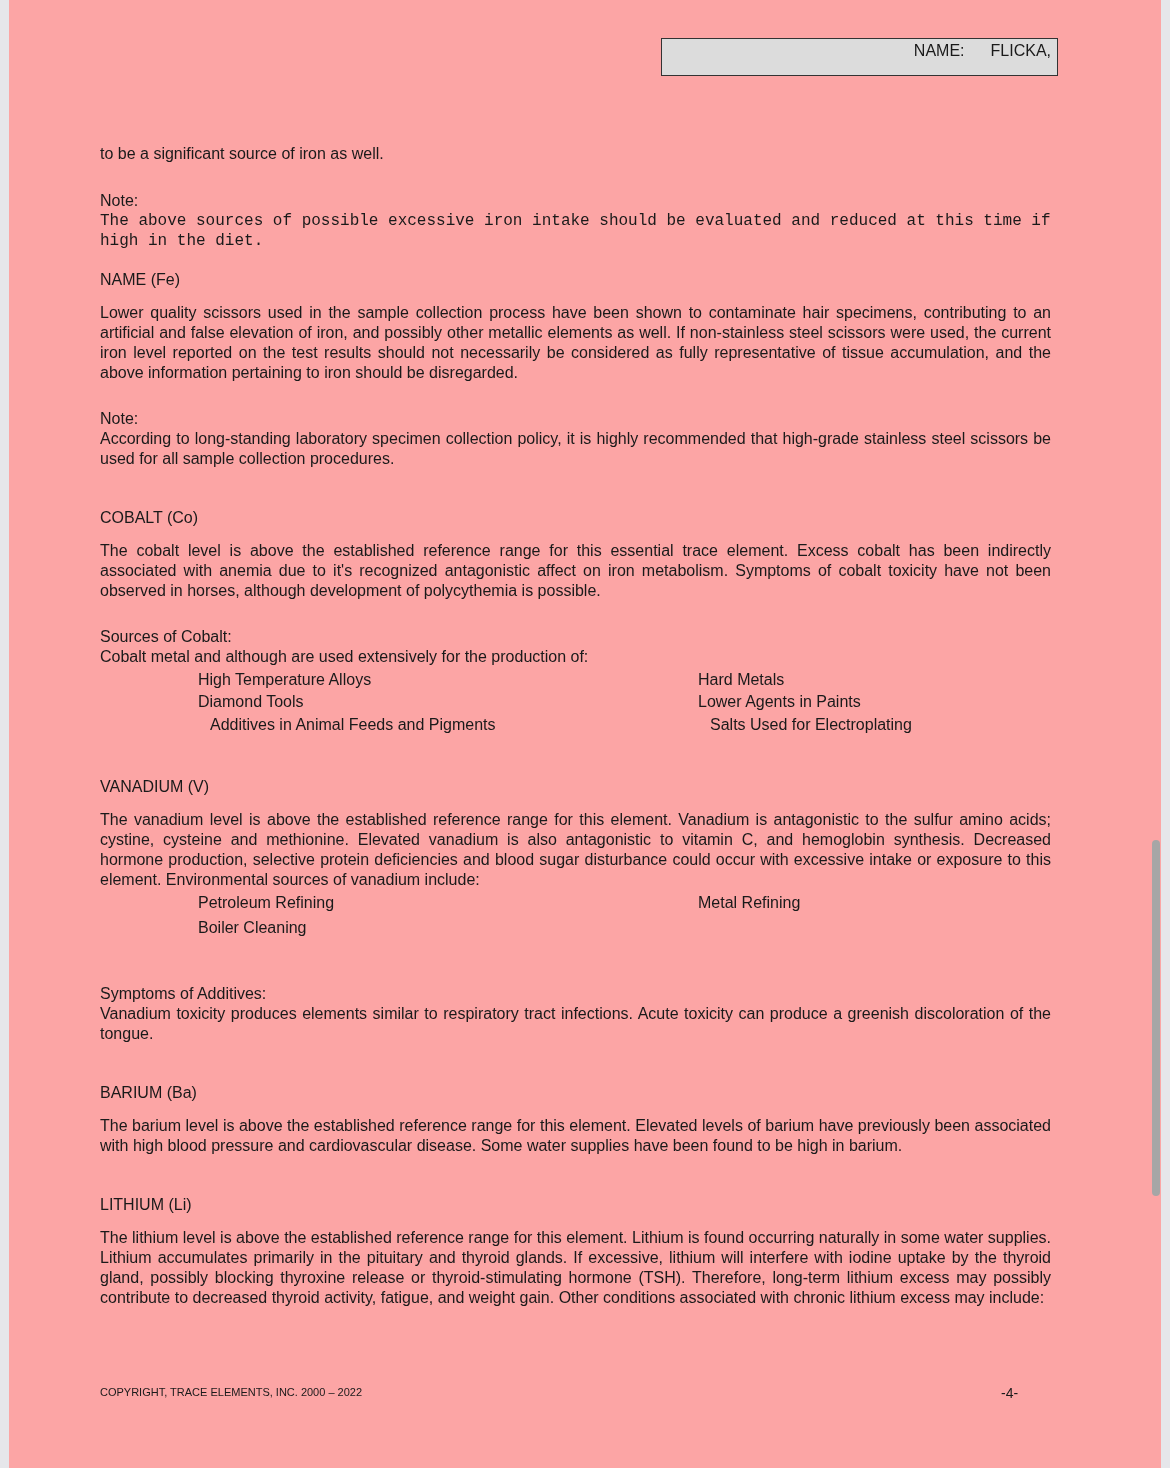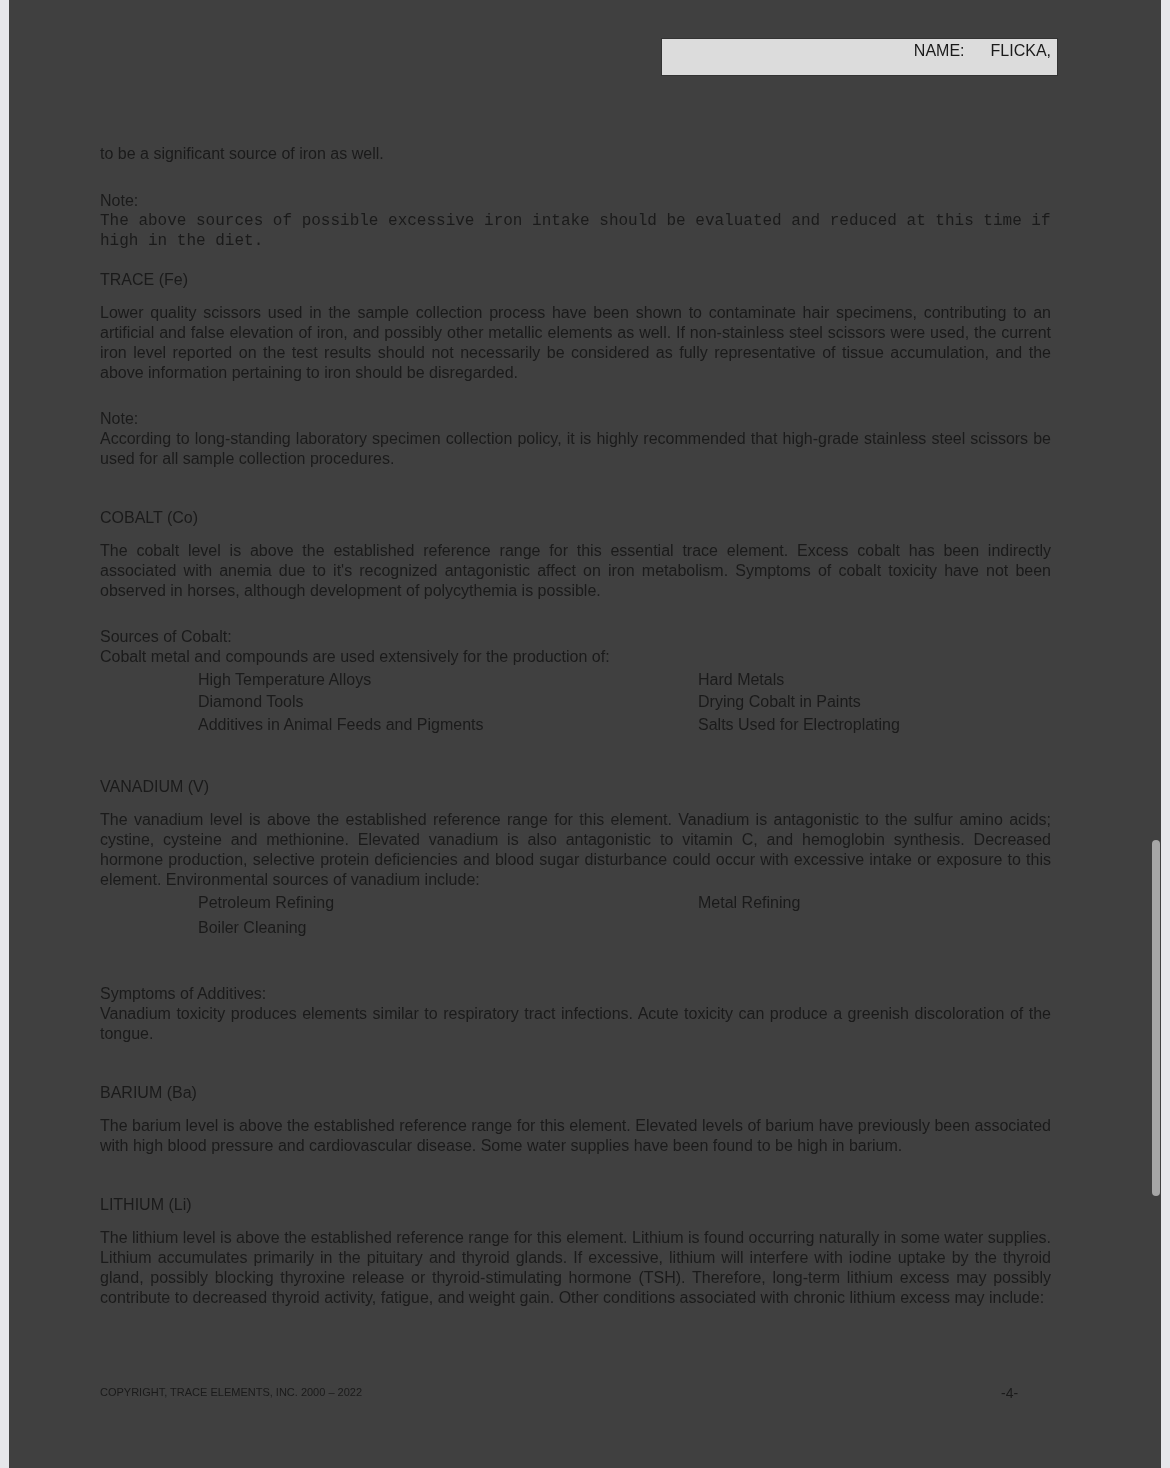--- a/index.html
+++ b/index.html
@@ -5,21 +5,21 @@
   html, body { margin: 0; padding: 0; }
   body {
     width: 1170px; height: 1468px; overflow: hidden;
     background: #e6e6ea;
     font-family: "Liberation Sans", sans-serif;
     color: #1a1a1a;
     position: relative;
   }
   .page {
     position: absolute; left: 9px; top: 0; width: 1152px; height: 1468px;
-    background: #404040;
+    background: #fca5a5;
   }
   .name-box {
     position: absolute; left: 652px; top: 38px; width: 397px; height: 38px;
     background: #dcdcdc; border: 1.5px solid #333;
     box-sizing: border-box;
     font-size: 16px; line-height: 22px;
     text-align: right; padding-right: 6px; padding-top: 1px;
   }
   .name-box .lbl { margin-right: 26px; }
   .content {
@@ -53,41 +53,41 @@
     <span class="lbl">NAME:</span><span>FLICKA,</span>
   </div>
 </div>
 
 <div class="content" style="top:0;">
   <p class="p left" style="top:144px;">to be a significant source of iron as well.</p>
 
   <p class="p left" style="top:191px;">Note:</p>
   <p class="p left" style="top:211px;font-family:Liberation Mono, monospace;">The above sources of possible excessive iron intake should be evaluated and reduced at this time if high in the diet.</p>
 
-  <p class="p left" style="top:270px;">TRACE (Fe)</p>
+  <p class="p left" style="top:270px;">NAME (Fe)</p>
   <p class="p" style="top:303px;">Lower quality scissors used in the sample collection process have been shown to contaminate hair specimens, contributing to an artificial and false elevation of iron, and possibly other metallic elements as well.  If non-stainless steel scissors were used, the current iron level reported on the test results should not necessarily be considered as fully representative of tissue accumulation, and the above information pertaining to iron should be disregarded.</p>
 
   <p class="p left" style="top:409px;">Note:</p>
   <p class="p" style="top:429px;">According to long-standing laboratory specimen collection policy, it is highly recommended that high-grade stainless steel scissors be used for all sample collection procedures.</p>
 
   <p class="p left" style="top:508px;">COBALT (Co)</p>
   <p class="p" style="top:541px;">The cobalt level is above the established reference range for this essential trace element.  Excess cobalt has been indirectly associated with anemia due to it's recognized antagonistic affect on iron metabolism.  Symptoms of cobalt toxicity have not been observed in horses, although development of polycythemia is possible.</p>
 
   <p class="p left" style="top:627px;">Sources of Cobalt:</p>
-  <p class="p left" style="top:647px;">Cobalt metal and compounds are used extensively for the production of:</p>
+  <p class="p left" style="top:647px;">Cobalt metal and although are used extensively for the production of:</p>
 
   <div class="list-row" style="top:670px;">
     <span class="c1">High Temperature Alloys</span>
     <span class="c2">Hard Metals</span>
   </div>
   <div class="list-row" style="top:692px;">
     <span class="c1">Diamond Tools</span>
-    <span class="c2">Drying Cobalt in Paints</span>
+    <span class="c2">Lower Agents in Paints</span>
   </div>
-  <div class="list-row" style="top:715px;">
+  <div class="list-row" style="top:715px;margin-left:12px;">
     <span class="c1">Additives in Animal Feeds and Pigments</span>
     <span class="c2">Salts Used for Electroplating</span>
   </div>
 
   <p class="p left" style="top:777px;">VANADIUM (V)</p>
   <p class="p" style="top:810px;">The vanadium level is above the established reference range for this element.  Vanadium is antagonistic to the sulfur amino acids; cystine, cysteine and methionine. Elevated vanadium is also antagonistic to vitamin C, and hemoglobin synthesis. Decreased hormone production, selective protein deficiencies and blood sugar disturbance could occur with excessive intake or exposure to this element.  Environmental sources of vanadium include:</p>
 
   <div class="list-row" style="top:893px;">
     <span class="c1">Petroleum Refining</span>
     <span class="c2">Metal Refining</span>

